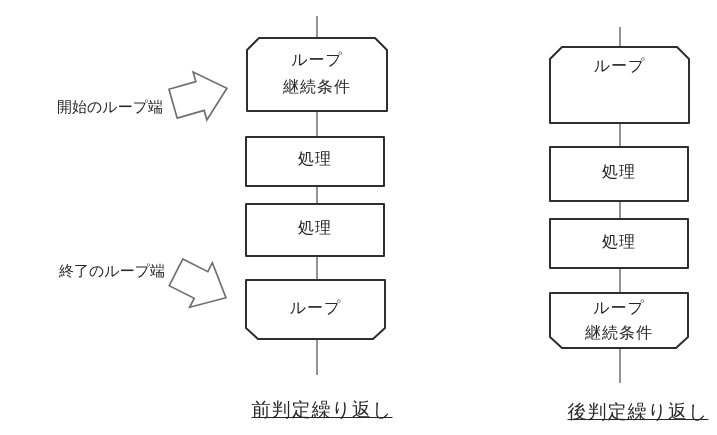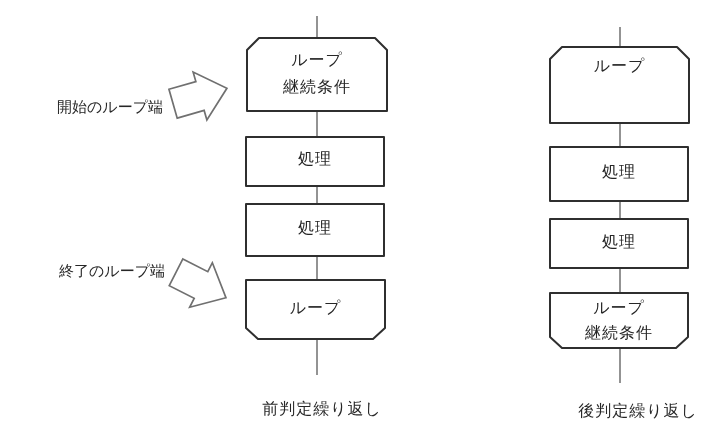--- a/index.html
+++ b/index.html
@@ -19,21 +19,21 @@
     color: var(--text);
     overflow: hidden;
   }
   svg.diagram { position: absolute; left: 0; top: 0; }
   .shape { fill: #ffffff; stroke: var(--shape-border); stroke-width: 2; stroke-linejoin: round; }
   .connector { stroke: var(--line); stroke-width: 1.3; fill: none; }
   .block-arrow { fill: #ffffff; stroke: var(--arrow); stroke-width: 1.7; stroke-linejoin: miter; }
   .txt { position: absolute; text-align: center; white-space: nowrap; }
   .node-line { font-size: 16px; line-height: 20px; height: 20px; letter-spacing: 1px; }
   .side-label { font-size: 15px; line-height: 18px; }
-  .caption { font-size: 16px; line-height: 18px; letter-spacing: 1px; }
+  .caption { font-size: 19px; line-height: 18px; letter-spacing: 1px; text-decoration: underline; }
 </style>
 </head>
 <body>
 
 <div class="canvas">
 
   <svg class="diagram" width="717" height="435" viewBox="0 0 717 435">
 
     <path class="connector" d="M317,16 V38"></path>
     <path class="connector" d="M317,111 V137"></path>

